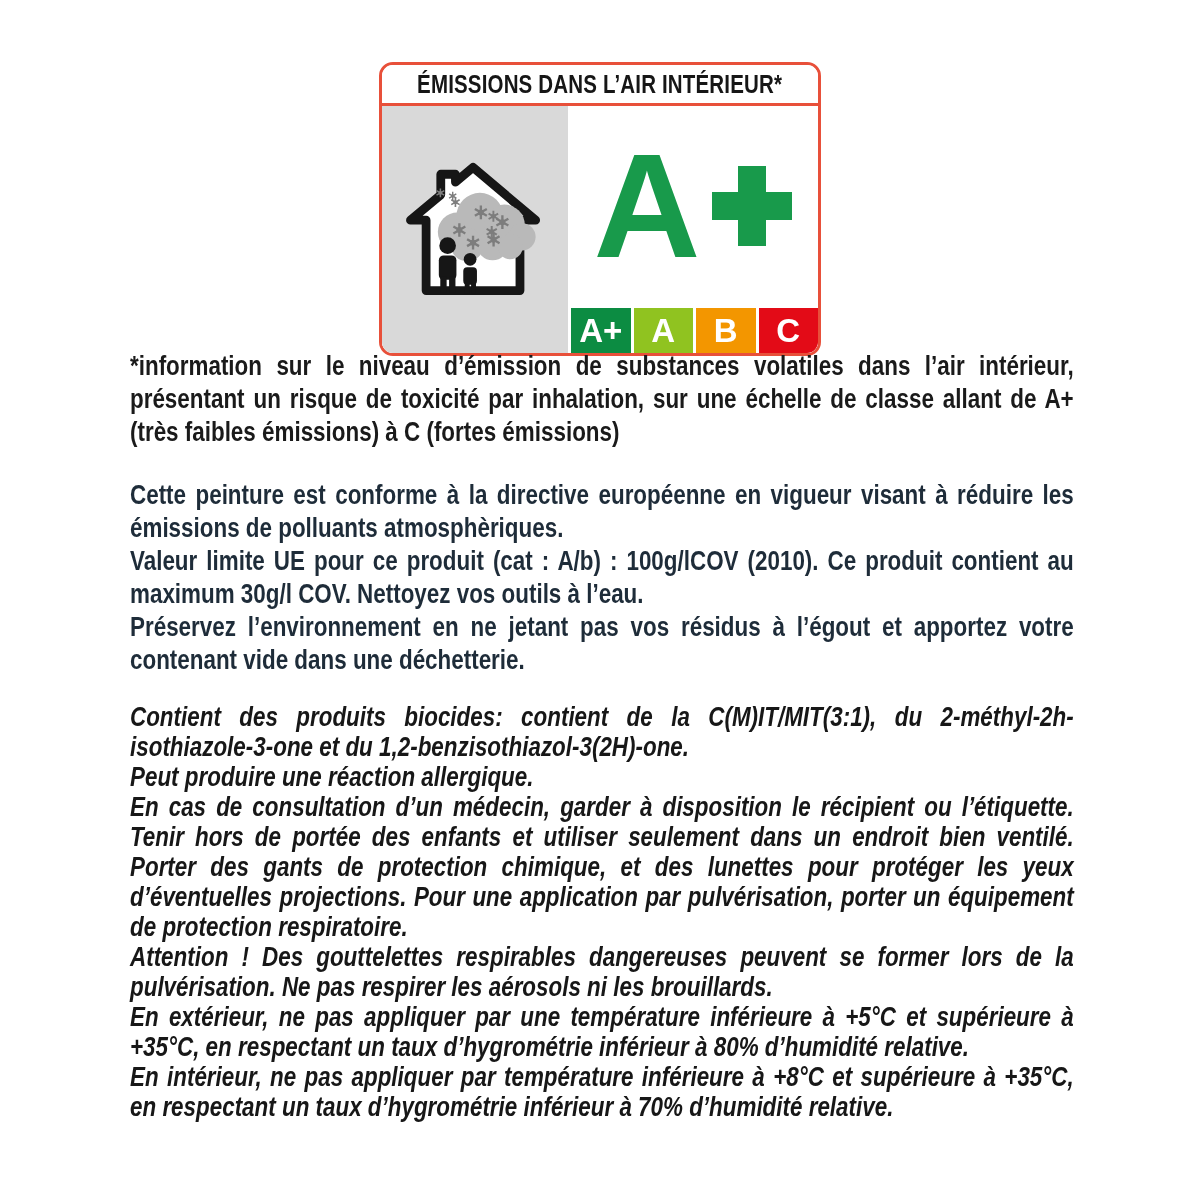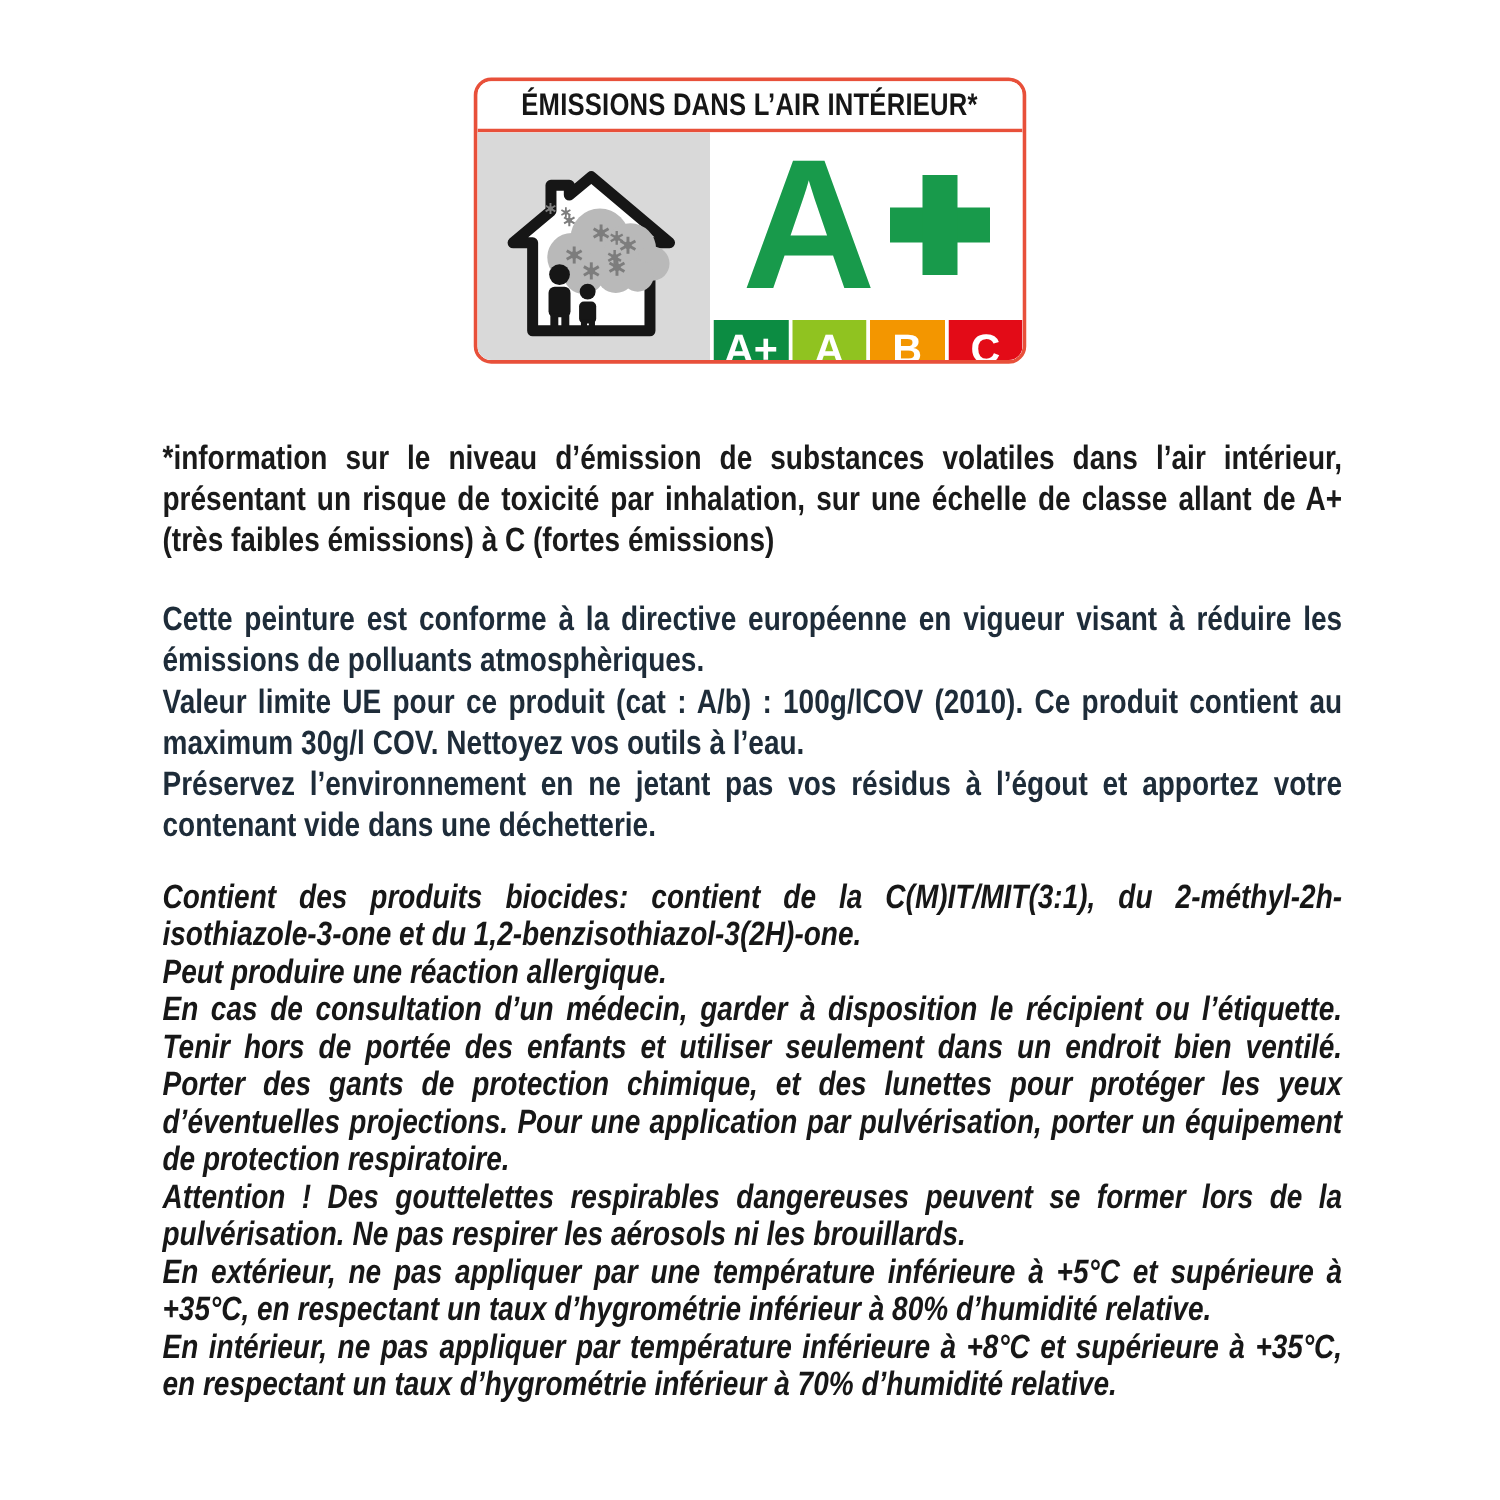--- a/index.html
+++ b/index.html
@@ -12,21 +12,21 @@
     font-family: "Liberation Sans", "DejaVu Sans", sans-serif;
     overflow: hidden;
   }
 
   
   .aplus-label {
     position: absolute;
     left: 379px;
     top: 62px;
     width: 442px;
-    height: 229px;
+    height: 294px;
     background: #ffffff;
     border: 3px solid #e8503a;
     border-radius: 14px;
     overflow: hidden;
     display: flex;
     flex-direction: column;
   }
   .label-title {
     height: 41px;
     flex: 0 0 41px;

